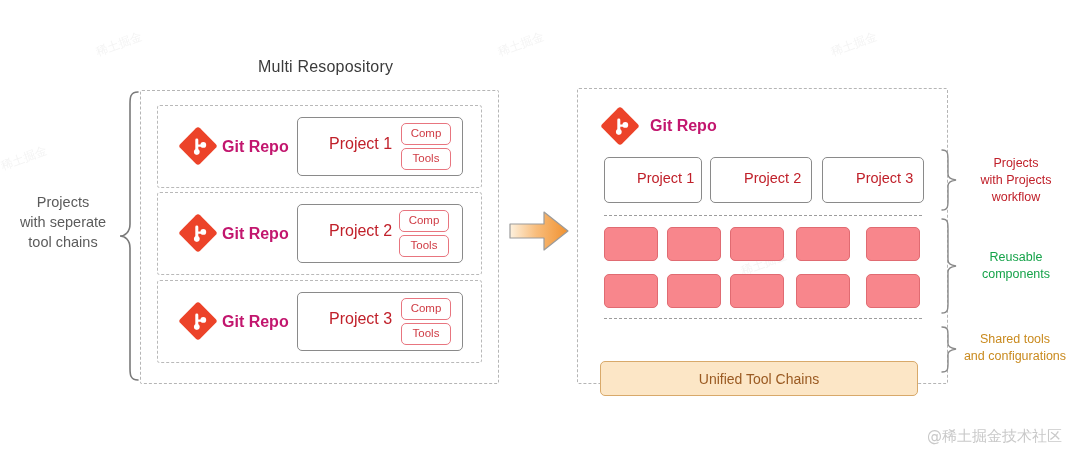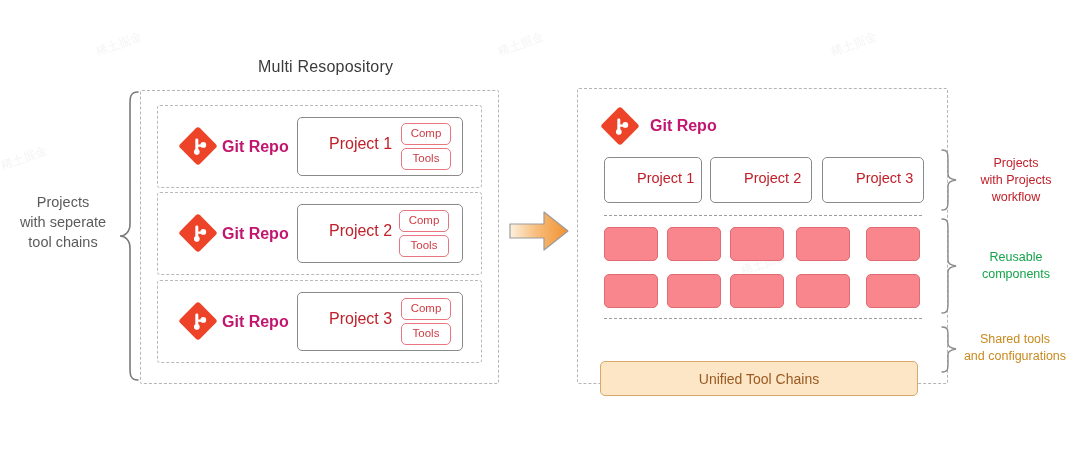--- a/index.html
+++ b/index.html
@@ -225,13 +225,14 @@
   </div>
 
   <svg style="position:absolute;left:940px;top:325px;" width="18" height="50">
     <path d="M2 2 C8 2 8 5 8 10 L8 19 C8 22 11 23 16 24 C11 25 8 26 8 29 L8 38 C8 44 8 47 2 47" fill="none" stroke="#8a8a8a" stroke-width="1.4" stroke-linecap="round"></path>
   </svg>
   <div class="right-label" style="left:952px;top:331px;width:126px;color:#c98a1e;">
     <div>Shared tools</div>
     <div>and configurations</div>
   </div>
 
+  <div class="watermark">@稀土掘金技术社区</div>
 </div>
 
 </body></html>

